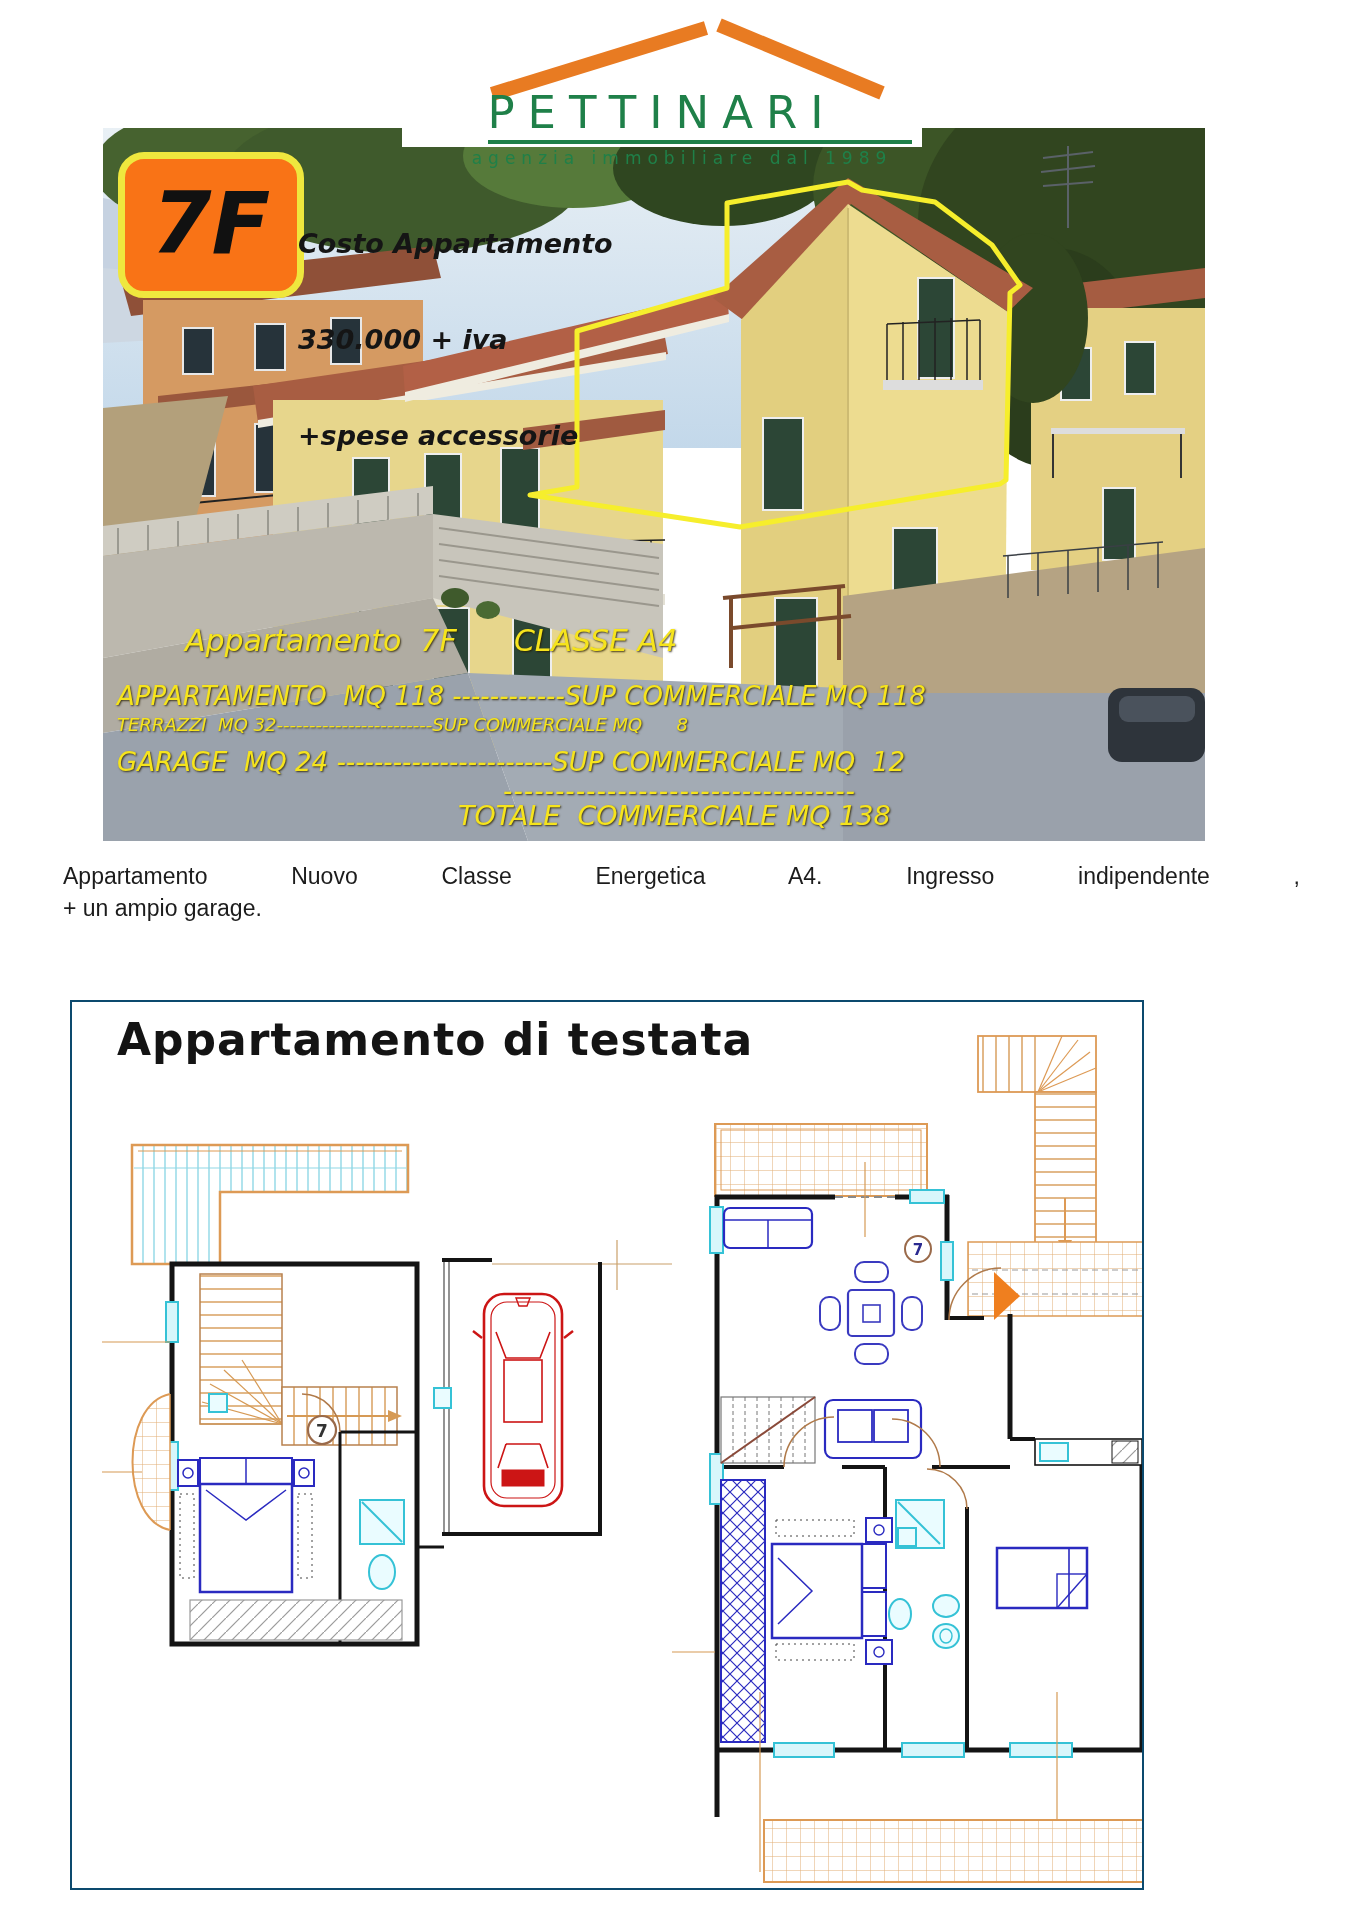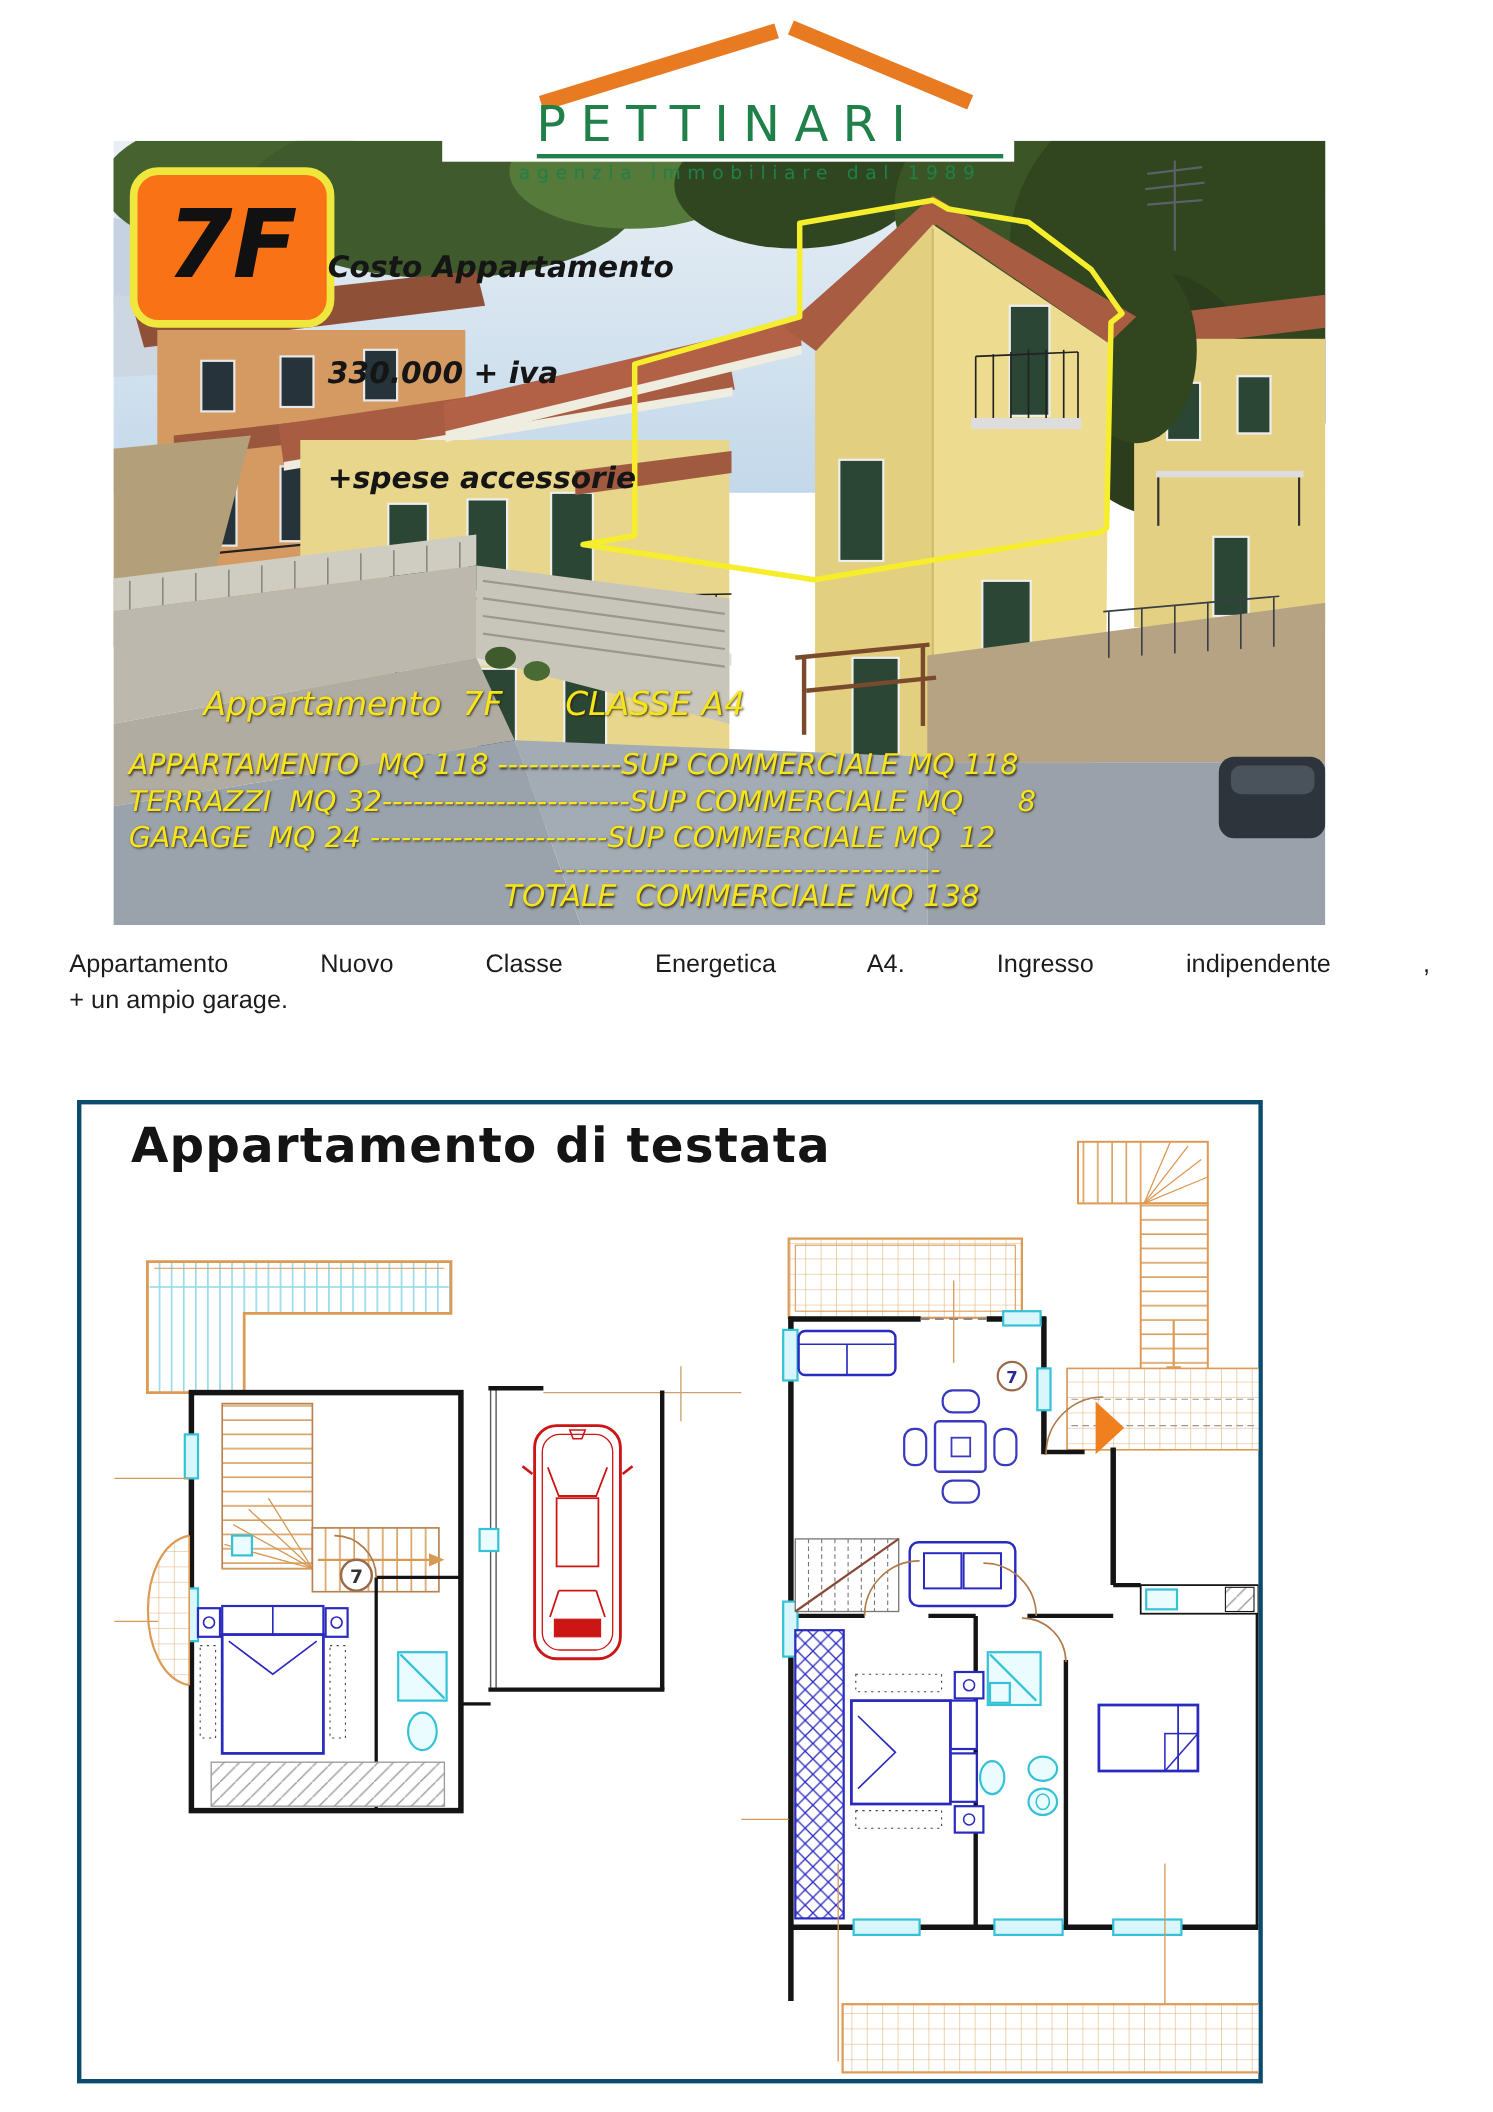--- a/index.html
+++ b/index.html
@@ -24,33 +24,33 @@
          border-radius:26px;display:flex;align-items:center;justify-content:center;z-index:4;}
   .badge span{font-size:86px;font-weight:bold;font-style:italic;color:#111;transform:translateY(-2px);}
 
   .cost{left:195px;top:36px;z-index:4;font-weight:bold;font-style:italic;color:#151515;
         font-size:27px;line-height:32px;white-space:pre;}
 
   .oline{z-index:4;font-weight:normal;font-style:italic;color:#f6e41c;white-space:pre;
          text-shadow:1px 1px 2px rgba(40,30,0,.85);}
   .o-title{left:82px;top:495px;font-size:30px;}
   .o-row1{left:14px;top:553px;font-size:26px;}
-  .o-row2{left:14px;top:586px;font-size:26px;}
+  .o-row2{left:14px;top:586px;font-size:18px;}
   .o-row3{left:14px;top:619px;font-size:26px;}
   .o-div{left:400px;top:648px;font-size:26px;letter-spacing:1px;}
   .o-total{left:355px;top:672px;font-size:27px;}
 
   
   .desc{left:63px;top:860px;width:1237px;z-index:2;color:#1c1c1c;
         font-family:"Liberation Sans",sans-serif;font-size:23px;line-height:32px;}
   .desc .just{text-align:justify;text-align-last:justify;}
 
   
   .plans{left:70px;top:1000px;width:1070px;height:886px;background:#fff;
-         border:4px solid #0c4a6e;z-index:2;text-align:right;}
+         border:2px solid #0c4a6e;z-index:2;text-align:right;}
   .plans h2{position:absolute;left:45px;top:12px;margin:0;font-size:44px;font-weight:bold;
             color:#141414;letter-spacing:1px;font-family:"DejaVu Sans",sans-serif;}
   .plans svg{position:absolute;left:0;top:0;}
 </style>
 </head>
 <body>
 
 <div class="page">
 
   <div class="abs photo">

